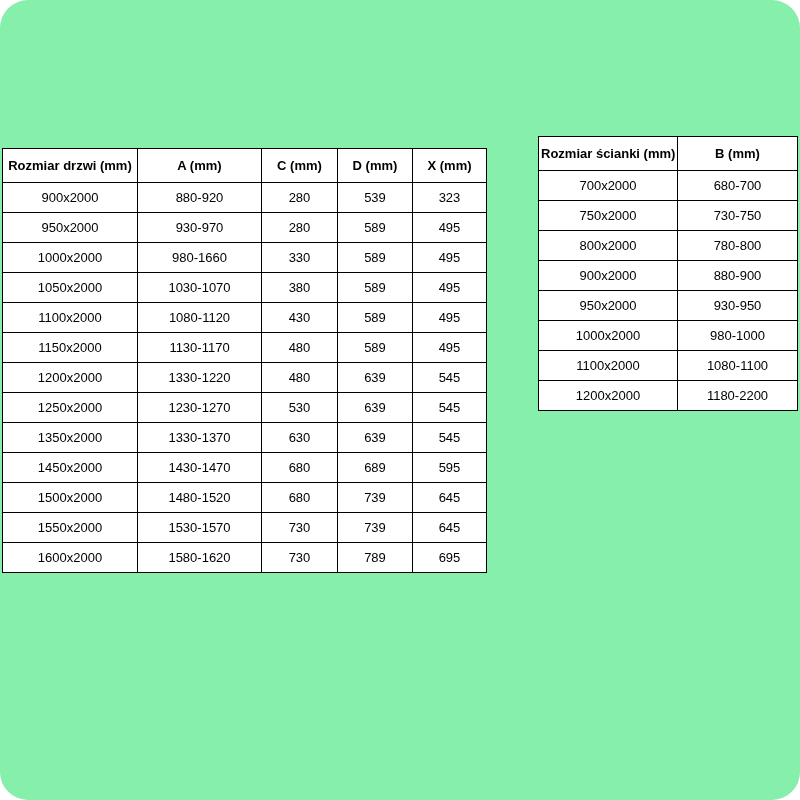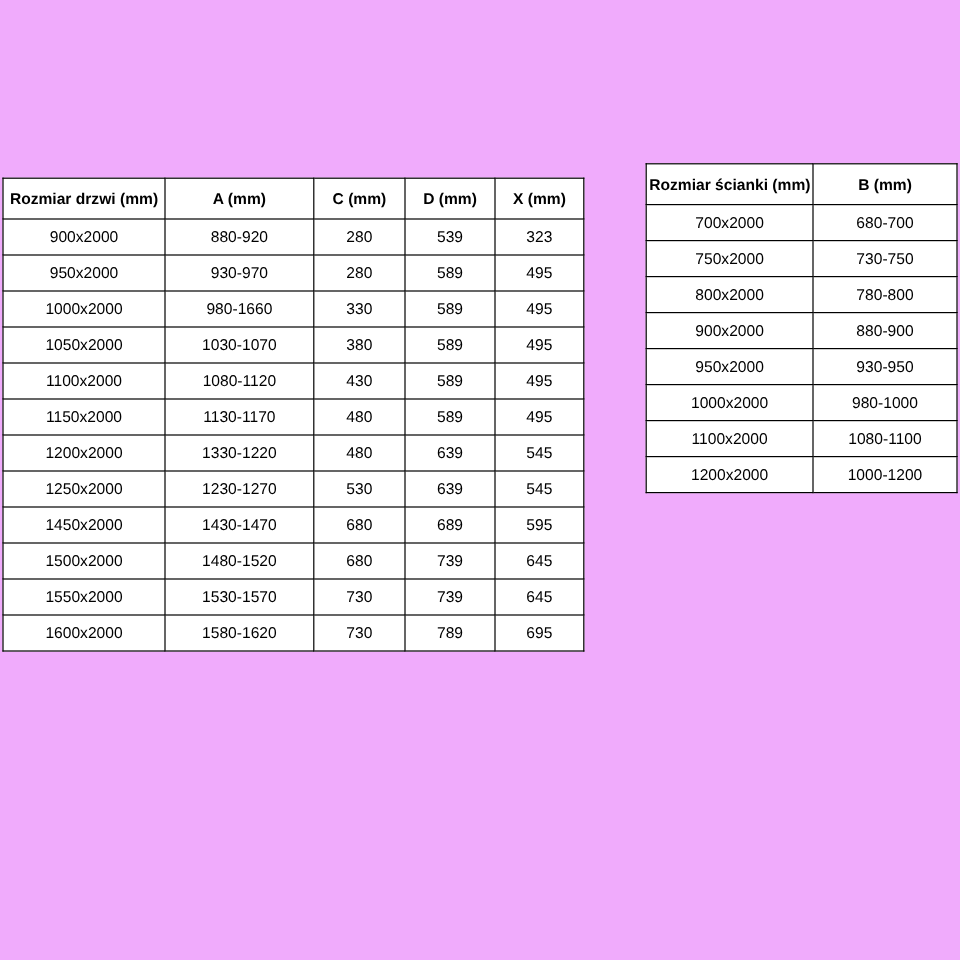--- a/index.html
+++ b/index.html
@@ -4,24 +4,25 @@
 <style>
   html, body {
     margin: 0;
     padding: 0;
     background: #ffffff;
   }
   .canvas {
     position: relative;
     width: 800px;
     height: 800px;
-    background: #f0abfc;
+    background: #86efac;
     font-family: "Liberation Sans", sans-serif;
     color: #000000;
     overflow: hidden;
+    border-radius: 28px;
   }
   table.spec-table {
     position: absolute;
     border-collapse: collapse;
     table-layout: fixed;
     background: #ffffff;
   }
   table.spec-table th,
   table.spec-table td {
     border: 1px solid #000000;
@@ -125,20 +126,27 @@
           <td>545</td>
         </tr>
         <tr>
           <td>1250x2000</td>
           <td>1230-1270</td>
           <td>530</td>
           <td>639</td>
           <td>545</td>
         </tr>
         <tr>
+          <td>1350x2000</td>
+          <td>1330-1370</td>
+          <td>630</td>
+          <td>639</td>
+          <td>545</td>
+        </tr>
+        <tr>
           <td>1450x2000</td>
           <td>1430-1470</td>
           <td>680</td>
           <td>689</td>
           <td>595</td>
         </tr>
         <tr>
           <td>1500x2000</td>
           <td>1480-1520</td>
           <td>680</td>
@@ -197,18 +205,18 @@
         <tr>
           <td>1000x2000</td>
           <td>980-1000</td>
         </tr>
         <tr>
           <td>1100x2000</td>
           <td>1080-1100</td>
         </tr>
         <tr>
           <td>1200x2000</td>
-          <td>1000-1200</td>
+          <td>1180-2200</td>
         </tr>
       </tbody>
   </table>
 
 </div>
 
 </body></html>

